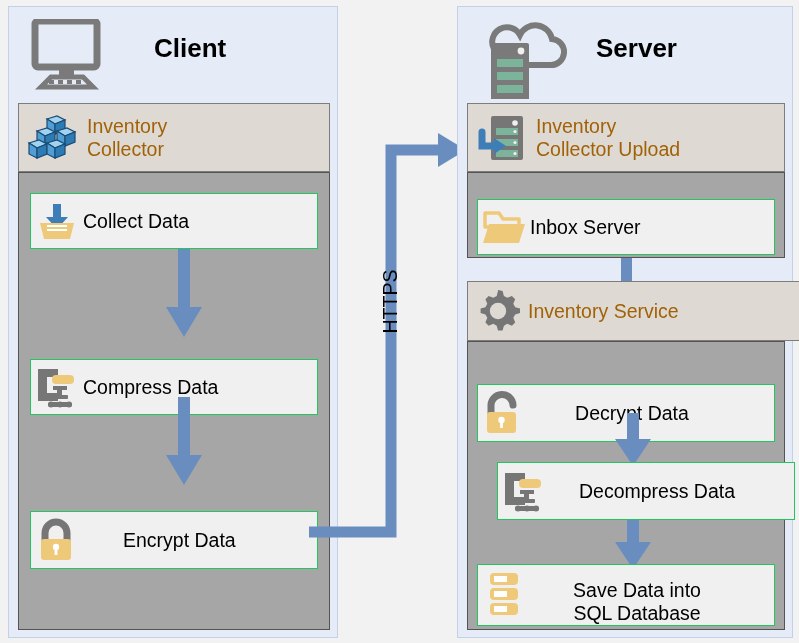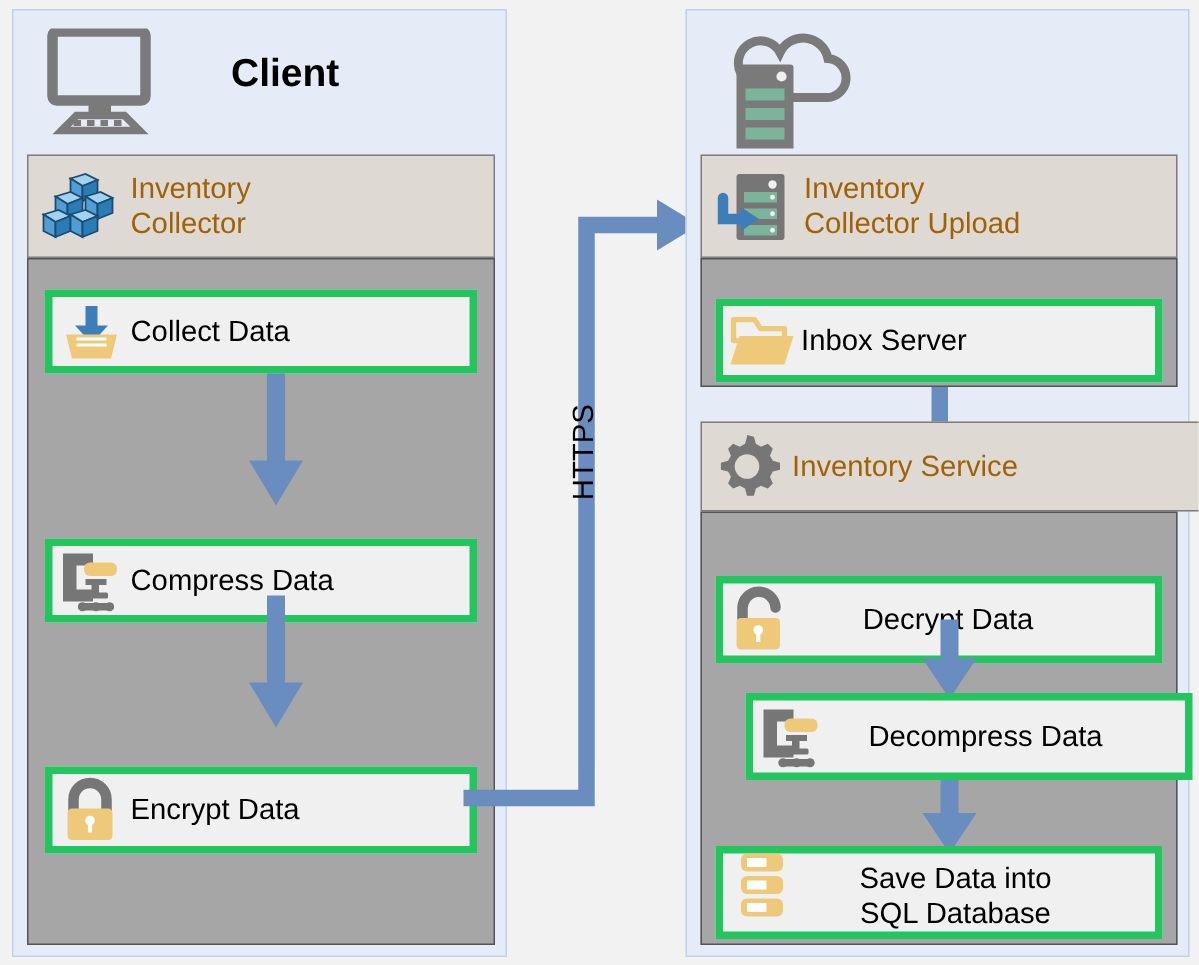--- a/index.html
+++ b/index.html
@@ -52,21 +52,21 @@
     position:absolute;
     background:#a6a6a6;
     border:1px solid #545454;
     box-sizing:border-box;
   }
 
   
   .step{
     position:absolute;
     background:#f0f0f0;
-    border:5px solid #22c55e;
+    border:1px solid #22c55e;
     box-sizing:border-box;
     display:flex;
     align-items:center;
   }
   .step .step-label{
     font-size:19.5px;
     color:#000;
     line-height:1.18;
     white-space:pre-line;
   }
@@ -183,21 +183,21 @@
         </svg>
       </div>
       <div class="step-label">Compress Data</div>
     </div>
 
     <svg class="arrow-svg" style="left:155px;top:390px;" width="40" height="92" viewBox="0 0 40 92">
       <rect x="14" y="0" width="12" height="62" fill="#6a8dc0"></rect>
       <polygon points="2,58 38,58 20,88" fill="#6a8dc0"></polygon>
     </svg>
 
-    <div class="step" style="left:21px;top:504px;width:288px;height:58px;">
+    <div class="step" style="left:21px;top:504px;width:288px;height:58px;gap:40px;">
       <div class="icon-slot" style="width:52px;height:58px;">
         <svg width="44" height="46" viewBox="0 0 44 46">
           <path d="M10 24 L10 16 A11 11 0 0 1 32 16 L32 24" fill="none" stroke="#767676" stroke-width="7"></path>
           <rect x="6" y="22" width="30" height="21" rx="3" fill="#eec97a"></rect>
           <circle cx="21" cy="30" r="3.2" fill="#fff"></circle>
           <rect x="19.6" y="31" width="2.8" height="7" fill="#fff"></rect>
         </svg>
       </div>
       <div class="step-label">Encrypt Data</div>
     </div>
@@ -217,20 +217,21 @@
       <svg width="100" height="82" viewBox="0 0 100 82">
         <path d="M18 32 A14 14 0 0 1 44 18 A17 17 0 0 1 76 22 A13 13 0 0 1 74 48 L34 48" fill="none" stroke="#7a7a7a" stroke-width="6" stroke-linecap="round"></path>
         <rect x="15" y="26" width="38" height="58" rx="2" fill="#7a7a7a"></rect>
         <circle cx="45" cy="34" r="3.4" fill="#f0f0f0"></circle>
         <rect x="21" y="42" width="26" height="8" fill="#7cb49b"></rect>
         <rect x="21" y="55" width="26" height="8" fill="#7cb49b"></rect>
         <rect x="21" y="68" width="26" height="8" fill="#7cb49b"></rect>
       </svg>
     </div>
 
+    <div class="panel-title" style="left:138px;top:26px;">Server</div>
 
     <div class="group-header" style="left:9px;top:96px;width:318px;height:69px;">
       <div class="icon-slot" style="width:68px;height:69px;">
         <svg width="56" height="52" viewBox="0 0 56 52">
           <rect x="17" y="4" width="32" height="44" rx="2" fill="#767676"></rect>
           <circle cx="41" cy="11" r="2.8" fill="#f0f0f0"></circle>
           <rect x="22" y="16" width="22" height="7" fill="#7cb49b"></rect>
           <rect x="22" y="27" width="22" height="7" fill="#7cb49b"></rect>
           <rect x="22" y="38" width="22" height="7" fill="#7cb49b"></rect>
           <circle cx="41" cy="19.5" r="1.6" fill="#f0f0f0"></circle>

